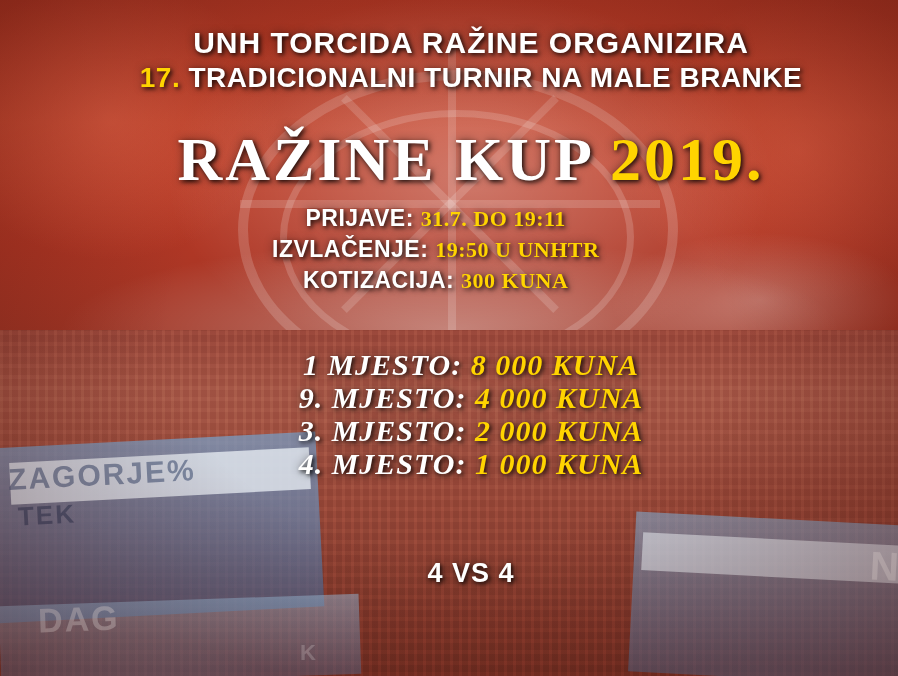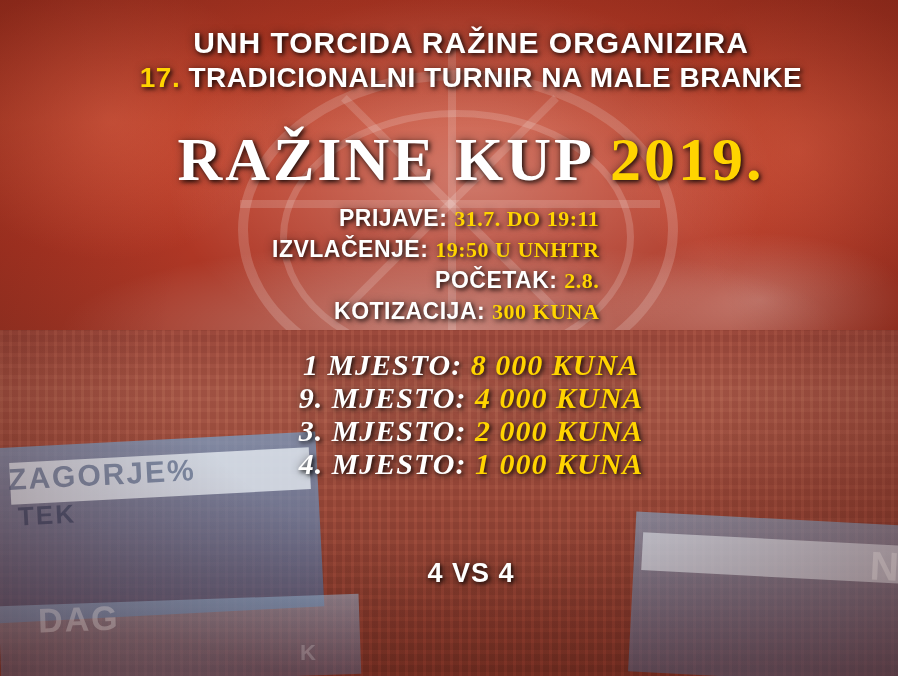--- a/index.html
+++ b/index.html
@@ -172,21 +172,21 @@
     font-weight: 700;
     letter-spacing: 3px;
     color: #ffffff;
   }
   .title-year { color: #ffd400; }
 
   .info-block {
     position: absolute;
     top: 203px;
     left: 272px;
-    text-align: right;
+    text-align: center;
   }
   .info-row {
     font-size: 23px;
     font-weight: 800;
     color: #ffffff;
     line-height: 31px;
     letter-spacing: 0.5px;
     white-space: nowrap;
   }
   .info-val {
@@ -298,24 +298,20 @@
     <div class="info-block">
       <div class="info-row sh">
         <span>PRIJAVE:</span>
         <span class="info-val">31.7. DO 19:11</span>
       </div>
       <div class="info-row sh">
         <span>IZVLAČENJE:</span>
         <span class="info-val">19:50 U UNHTR</span>
       </div>
       <div class="info-row sh">
-        <span>POČETAK:</span>
-        <span class="info-val">2.8.</span>
-      </div>
-      <div class="info-row sh">
         <span>KOTIZACIJA:</span>
         <span class="info-val">300 KUNA</span>
       </div>
     </div>
 
     <div class="prizes">
       <div class="prize-row sh">
         <span class="prize-place">1   MJESTO:</span>
         <span>8 000 KUNA</span>
       </div>

